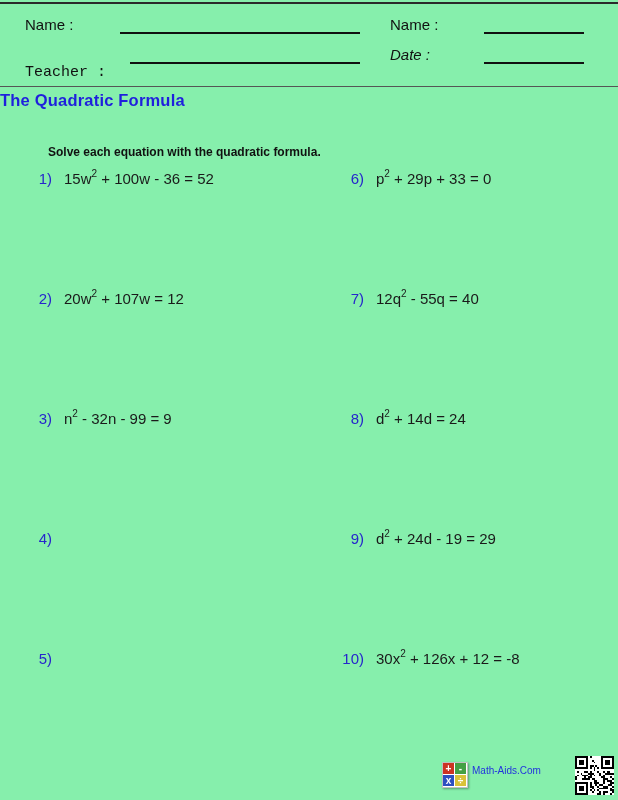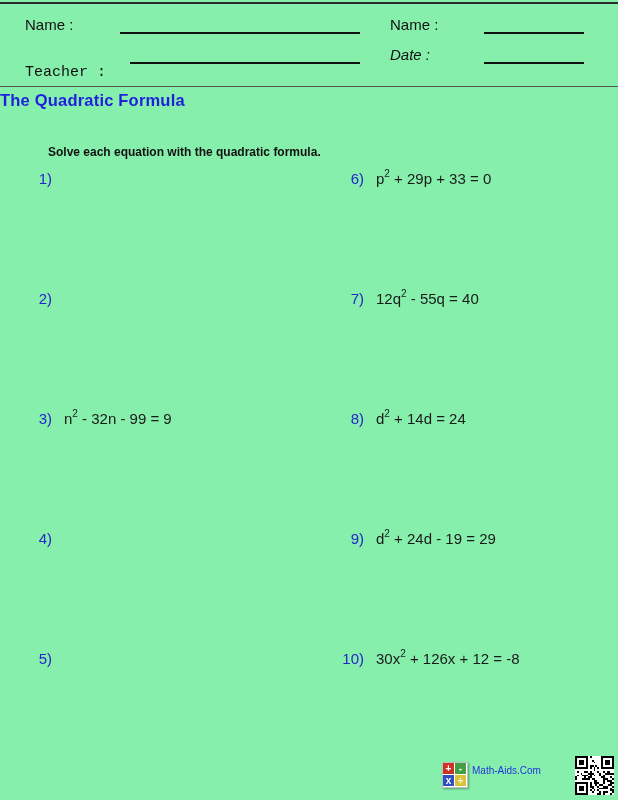--- a/index.html
+++ b/index.html
@@ -79,24 +79,26 @@
 
   <div class="divider"></div>
 
   <div class="title">The Quadratic Formula</div>
   <div class="instructions">Solve each equation with the quadratic formula.</div>
 
   <div class="problems">
     <div class="pcol pcol-left" id="col-left">
     <div class="problem">
       <span class="pnum">1)</span>
+      <span class="peq"><span class="pre">15w</span><sup class="sup">2</sup><span class="post"> + 100w - 36 = 52</span></span>
     </div>
 
     <div class="problem">
       <span class="pnum">2)</span>
+      <span class="peq"><span class="pre">20w</span><sup class="sup">2</sup><span class="post"> + 107w = 12</span></span>
     </div>
 
     <div class="problem">
       <span class="pnum">3)</span>
       <span class="peq"><span class="pre">n</span><sup class="sup">2</sup><span class="post"> - 32n - 99 = 9</span></span>
     </div>
 
     <div class="problem">
       <span class="pnum">4)</span>
     </div>

